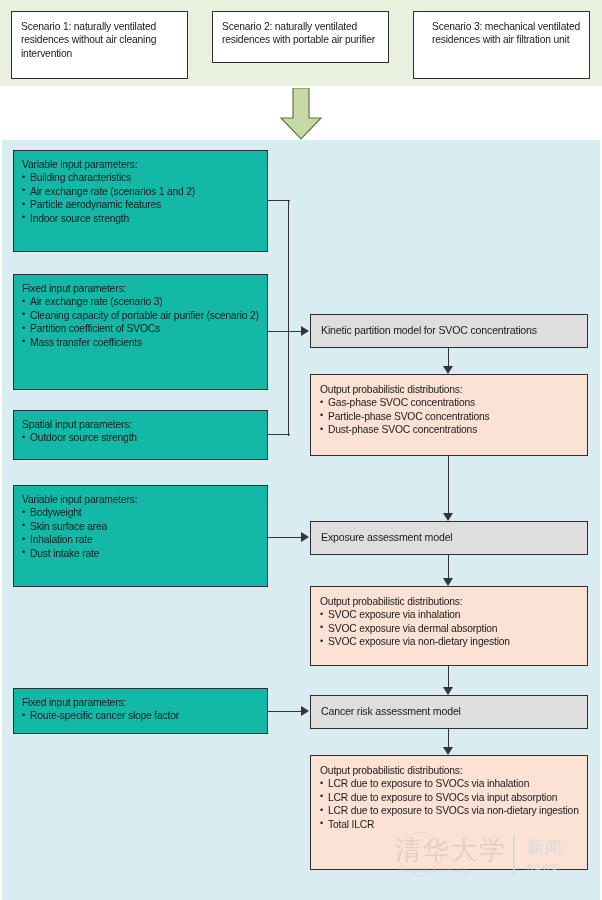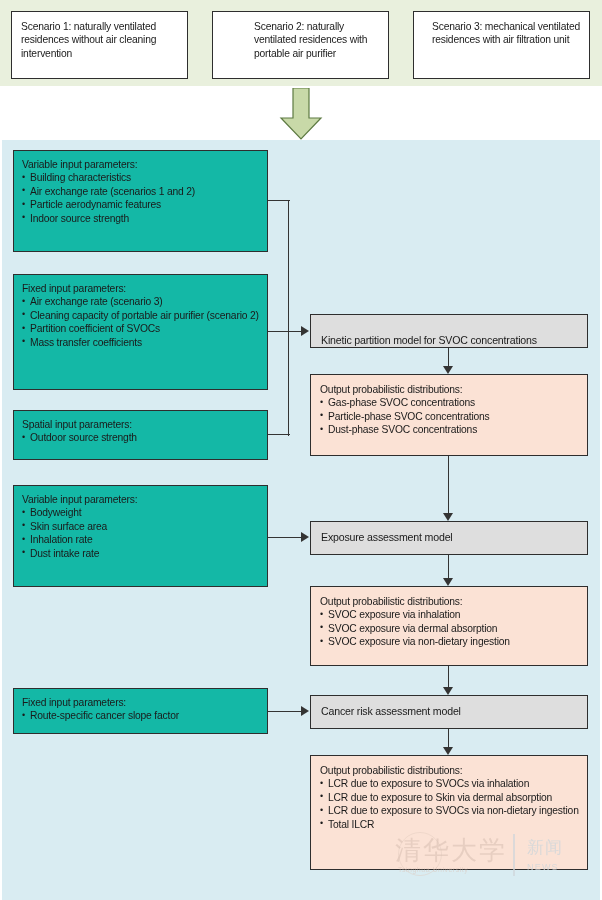--- a/index.html
+++ b/index.html
@@ -119,21 +119,21 @@
 
 <div class="canvas">
 
   <div class="band-green"></div>
   <div class="band-blue"></div>
 
   <div class="box scenario" style="left:11px;top:11px;width:177px;height:68px;">
     <div class="inner"><span>Scenario 1: naturally ventilated residences without air cleaning intervention</span></div>
   </div>
 
-  <div class="box scenario" style="left:212px;top:11px;width:177px;height:68px;padding-left:32px;">
+  <div class="box scenario" style="left:212px;top:11px;width:177px;height:52px;">
     <div class="inner"><span>Scenario 2: naturally ventilated residences with portable air purifier</span></div>
   </div>
 
   <div class="box scenario" style="left:413px;top:11px;width:177px;height:68px;padding-left:9px;">
     <div class="inner"><span>Scenario 3: mechanical ventilated residences with air filtration unit</span></div>
   </div>
 
   <svg class="big-arrow" viewBox="0 0 50 52">
     <polygon points="17,0 33,0 33,30 45,30 25,51 5,30 17,30" fill="#c8d9a8" stroke="#5d7a42" stroke-width="1.2"></polygon>
   </svg>
@@ -185,21 +185,21 @@
 
   <div class="box" style="left:13px;top:688px;width:255px;height:46px;">
     <div class="inner">
       <span class="ttl">Fixed input parameters:</span>
       <ul>
         <li><span>Route-specific cancer slope factor</span></li>
       </ul>
     </div>
   </div>
 
-  <div class="box proc" style="left:310px;top:314px;width:278px;height:34px;align-items:flex-end;">
+  <div class="box proc" style="left:310px;top:314px;width:278px;height:34px;">
     <div class="inner"><span>Kinetic partition model for SVOC concentrations</span></div>
   </div>
 
   <div class="box outbox" style="left:310px;top:374px;width:278px;height:82px;">
     <div class="inner">
       <span class="ttl">Output probabilistic distributions:</span>
       <ul>
         <li><span>Gas-phase SVOC concentrations</span></li>
         <li><span>Particle-phase SVOC concentrations</span></li>
         <li><span>Dust-phase SVOC concentrations</span></li>
@@ -224,21 +224,21 @@
 
   <div class="box proc" style="left:310px;top:695px;width:278px;height:34px;">
     <div class="inner"><span>Cancer risk assessment model</span></div>
   </div>
 
   <div class="box outbox" style="left:310px;top:755px;width:278px;height:115px;">
     <div class="inner">
       <span class="ttl">Output probabilistic distributions:</span>
       <ul>
         <li><span>LCR due to exposure to SVOCs via inhalation</span></li>
-        <li><span>LCR due to exposure to Skin via dermal absorption</span></li>
+        <li><span>LCR due to exposure to SVOCs via input absorption</span></li>
         <li><span>LCR due to exposure to SVOCs via non-dietary ingestion</span></li>
         <li><span>Total ILCR</span></li>
       </ul>
     </div>
   </div>
 
   <div class="ln hline" style="left:268px;top:200px;width:22px;"></div>
 
   <div class="ln hline" style="left:268px;top:331px;width:22px;"></div>
 

